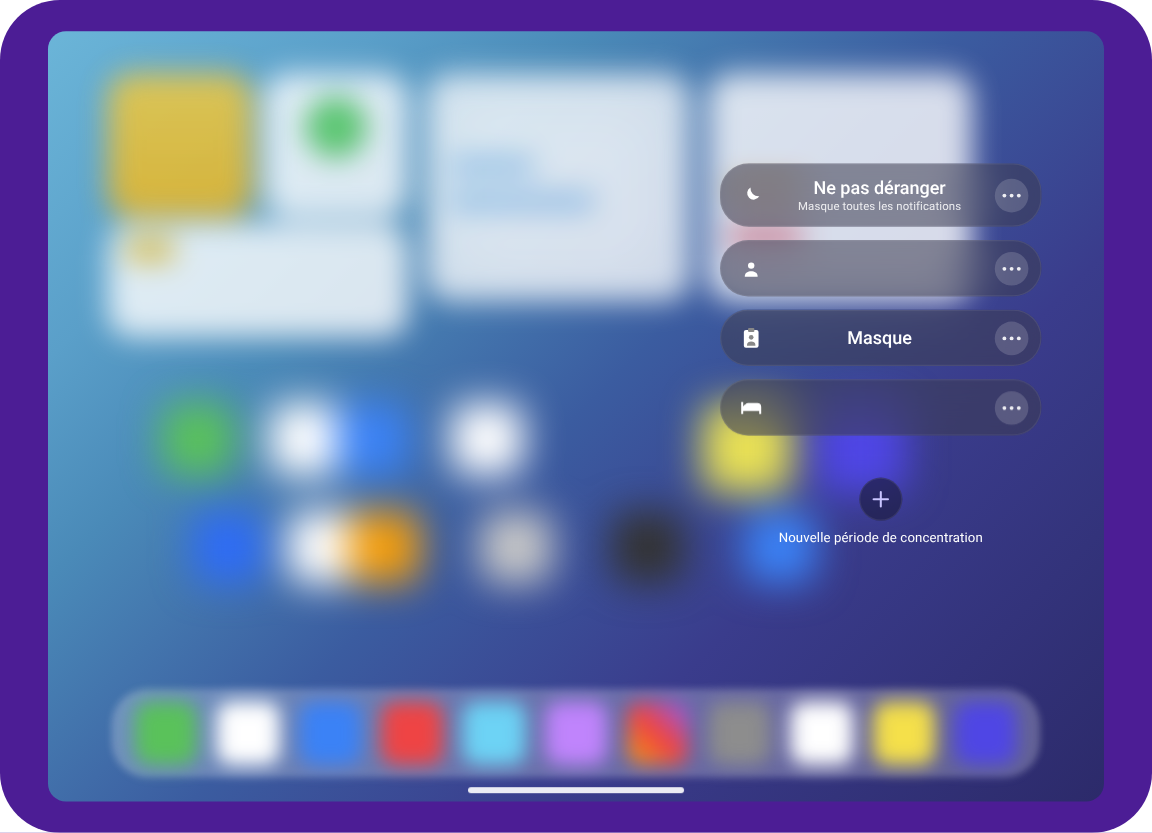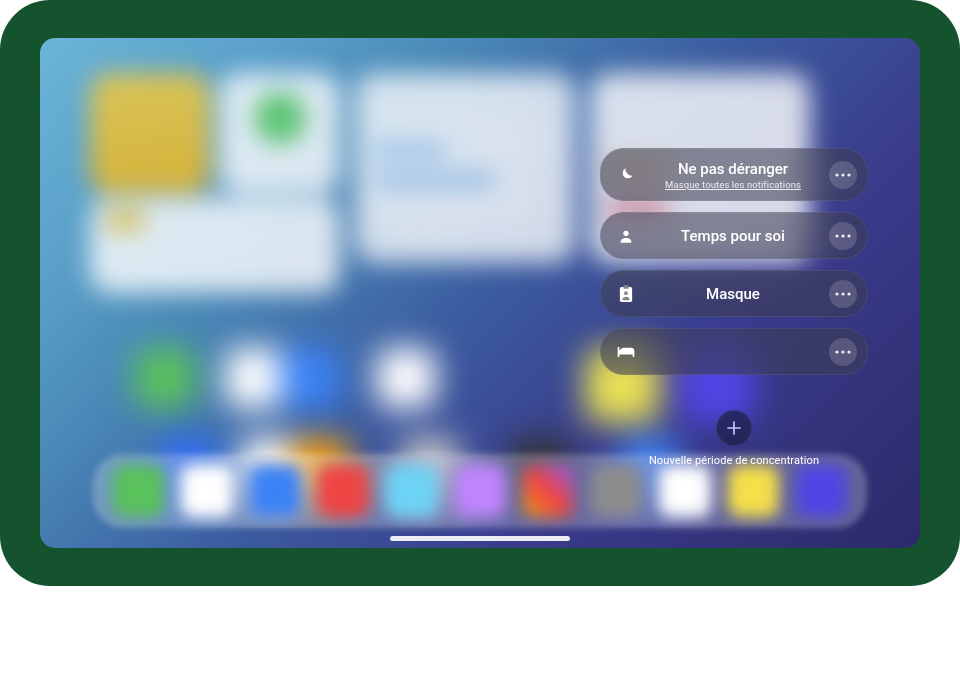--- a/index.html
+++ b/index.html
@@ -1,22 +1,22 @@
 <!DOCTYPE html>
 <html><head>
   <meta charset="utf-8">
   <style>
     * { box-sizing: border-box; margin: 0; padding: 0; }
     html, body { width: 960px; height: 694px; overflow: hidden; font-family: -apple-system, BlinkMacSystemFont, "Segoe UI", Roboto, Helvetica, Arial, sans-serif; }
 
     
     .device {
-      width: 960px; height: 586px;
-      background: #14532d;
-      padding: 38px 40px;
+      width: 960px; height: 694px;
+      background: #4c1d95;
+      padding: 26px 40px;
       border-radius: 50px;
       position: relative;
     }
     .screen {
       width: 100%; height: 100%;
       border-radius: 15px;
       overflow: hidden;
       position: relative;
       background: linear-gradient(135deg, #6bb5d8 0%, #5a9fc9 18%, #4a8ab8 30%, #3b5ca0 50%, #3a3c8c 70%, #2c2a6a 100%);
     }
@@ -69,21 +69,21 @@
       color:#fff;
       position:relative;
       background: rgba(60,60,80,0.55);
       backdrop-filter: blur(14px);
       box-shadow: inset 0 0 0 1px rgba(255,255,255,0.08);
     }
     .focus-pill.tall { height:53px; }
     .focus-pill .icon-slot{ width:22px; height:22px; display:flex; align-items:center; justify-content:center; flex:0 0 auto; }
     .focus-pill .labels{ flex:1 1 auto; text-align:center; display:flex; flex-direction:column; align-items:center; justify-content:center; padding:0 6px; }
     .focus-pill .title{ font-size:15px; font-weight:500; white-space:nowrap; }
-    .focus-pill .sub{ font-size:9.5px; opacity:.85; margin-top:1px; white-space:nowrap; letter-spacing:.1px;text-decoration:underline; }
+    .focus-pill .sub{ font-size:9.5px; opacity:.85; margin-top:1px; white-space:nowrap; letter-spacing:.1px; }
     .focus-pill .more{ width:28px; height:28px; border-radius:14px; background:rgba(255,255,255,0.16); display:flex; align-items:center; justify-content:center; flex:0 0 auto; }
     .focus-pill .more svg { opacity:.9; }
 
     .new-focus { margin-top:24px; display:flex; flex-direction:column; align-items:center; gap:8px; }
     .plus-btn{ width:36px; height:36px; border-radius:18px; background:rgba(30,30,70,0.72); display:flex; align-items:center; justify-content:center; box-shadow:inset 0 0 0 1px rgba(255,255,255,0.08);}
     .plus-btn svg line{ stroke:#c9c5ff; }
     .new-focus .lbl{ color:#fff; font-size:11px; font-weight:400; letter-spacing:.1px; }
   </style>
 </head>
 <body>
@@ -148,23 +148,20 @@
         </span>
       </div>
 
       <div class="focus-pill">
         <span class="icon-slot">
           <svg width="16" height="16" viewBox="0 0 24 24" fill="#fff">
               <circle cx="12" cy="8" r="4"></circle>
               <path d="M4 21c0-4 4-6 8-6s8 2 8 6v1H4z"></path>
             </svg>
         </span>
-        <span class="labels">
-          <span class="title">Temps pour soi</span>
-        </span>
         <span class="more">
           <svg width="16" height="4" viewBox="0 0 16 4" fill="#fff">
               <circle cx="2" cy="2" r="1.6"></circle>
               <circle cx="8" cy="2" r="1.6"></circle>
               <circle cx="14" cy="2" r="1.6"></circle>
             </svg>
         </span>
       </div>
 
       <div class="focus-pill">

